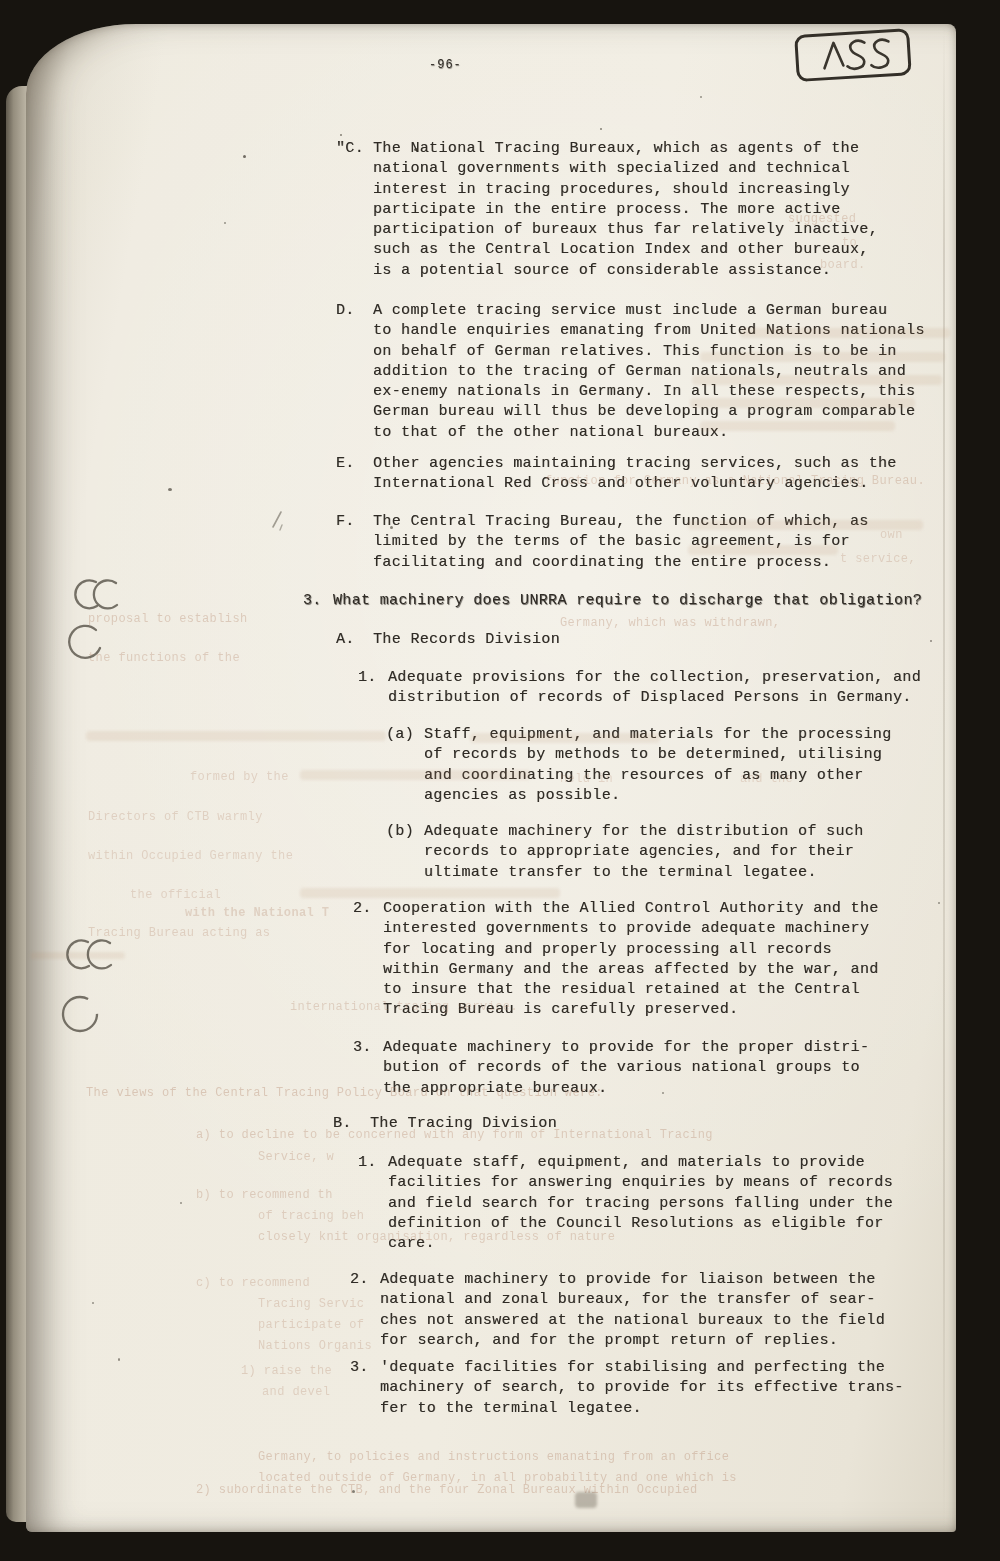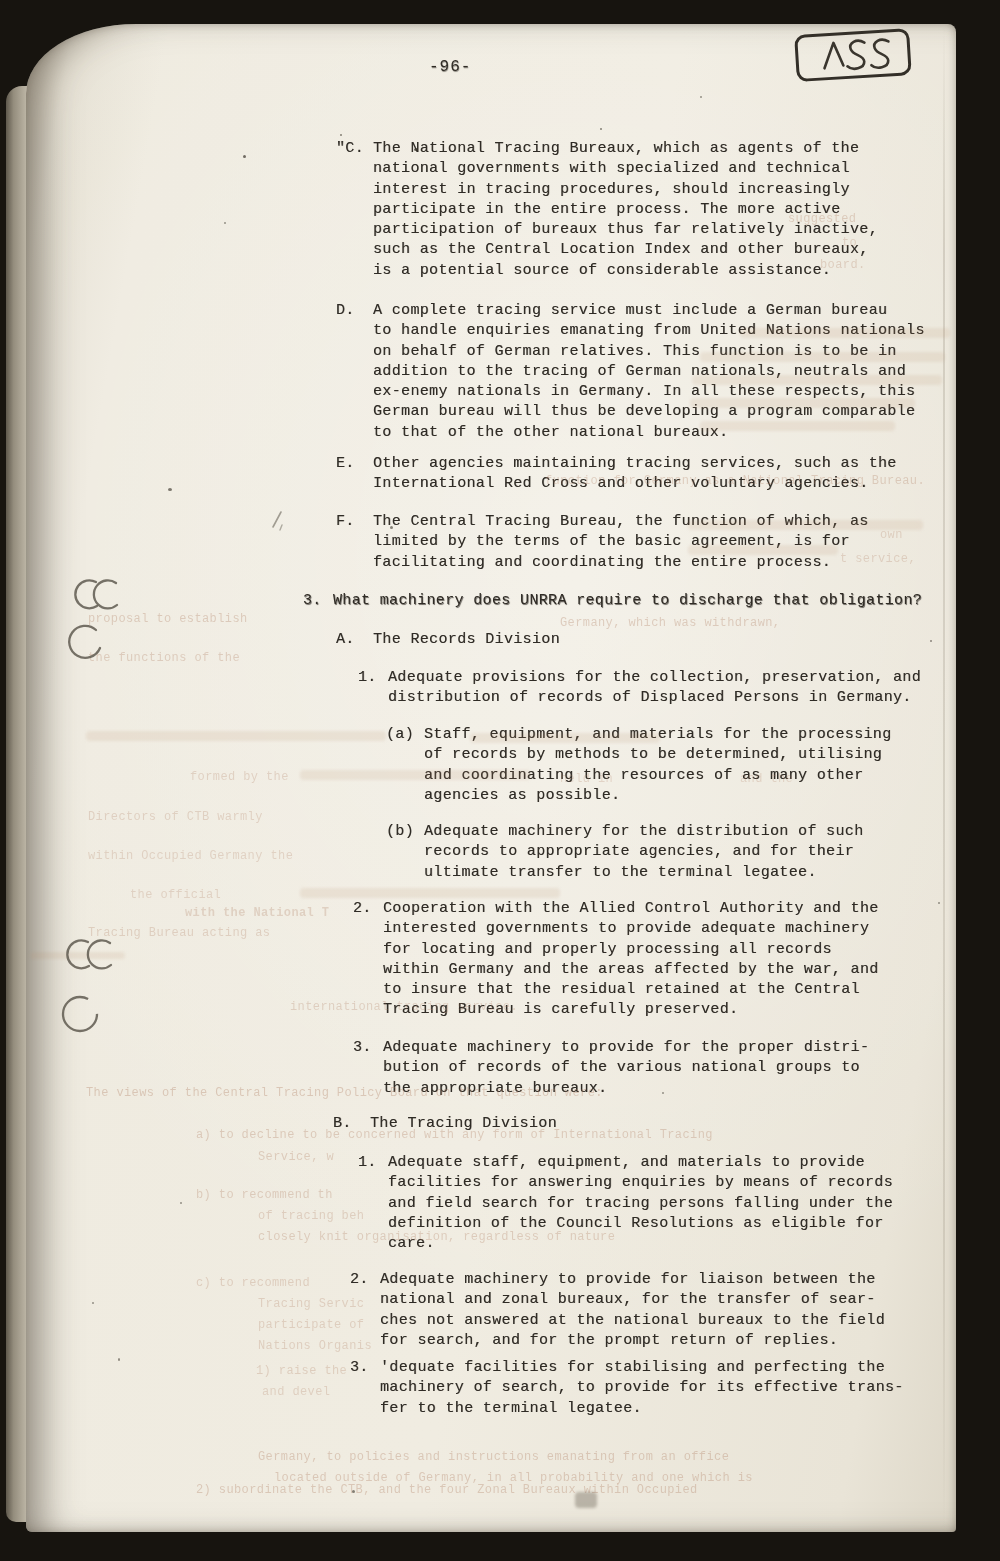--- a/index.html
+++ b/index.html
@@ -38,21 +38,21 @@
     text-shadow:0.4px 0.4px 0.6px rgba(47,43,37,0.45);
   }
   .tw .lbl{flex:0 0 auto;white-space:pre;}
   .tw .txt{white-space:pre-line;}
   .w-letter .lbl{width:37px;}
   .w-num .lbl{width:30px;}
   .w-alpha .lbl{width:38px;}
   .strong{text-shadow:0.7px 0.5px 0.7px rgba(40,36,30,0.65);}
   .pagenum{
     position:absolute;left:429px;top:58px;color:#2f2b25;
-    font-size:16px;letter-spacing:1px;text-shadow:0.5px 0.5px 0.7px rgba(47,43,37,0.5);text-align:right;
+    font-size:12px;letter-spacing:1px;text-shadow:0.5px 0.5px 0.7px rgba(47,43,37,0.5);text-align:right;
   }
   
   .stamp{position:absolute;left:794px;top:26px;width:120px;height:60px;transform:rotate(-2.5deg);}
   .sr-only{position:absolute;width:1px;height:1px;overflow:hidden;clip:rect(0 0 0 0);white-space:nowrap;}
   
   #bleed-layer{position:absolute;left:0;top:0;width:1000px;height:1561px;pointer-events:none;}
   .bleed-frag{
     position:absolute;color:#b07f64;font-size:12px;letter-spacing:0.4px;
     white-space:pre;filter:blur(0.45px);
     font-family:"Liberation Mono","DejaVu Sans Mono",monospace;
@@ -205,25 +205,25 @@
     <span class="bleed-frag" style="left: 196px; top: 1128px; opacity: 0.32;">a) to decline to be concerned with any form of International Tracing</span>
     <span class="bleed-frag" style="left: 86px; top: 1086px; opacity: 0.34;">The views of the Central Tracing Policy Board on that question were:</span>
     <span class="bleed-frag" style="left: 258px; top: 1150px; opacity: 0.3;">Service, w</span>
     <span class="bleed-frag" style="left: 196px; top: 1188px; opacity: 0.3;">b) to recommend th</span>
     <span class="bleed-frag" style="left: 258px; top: 1209px; opacity: 0.28;">of tracing beh</span>
     <span class="bleed-frag" style="left: 258px; top: 1230px; opacity: 0.3;">closely knit organisation, regardless of nature</span>
     <span class="bleed-frag" style="left: 196px; top: 1276px; opacity: 0.28;">c) to recommend</span>
     <span class="bleed-frag" style="left: 258px; top: 1297px; opacity: 0.27;">Tracing Servic</span>
     <span class="bleed-frag" style="left: 258px; top: 1318px; opacity: 0.27;">participate of</span>
     <span class="bleed-frag" style="left: 258px; top: 1339px; opacity: 0.27;">Nations Organis</span>
-    <span class="bleed-frag" style="left: 256px; top: 1364px; opacity: 0.28; font-family: Liberation Mono, monospace;">1) raise the</span>
+    <span class="bleed-frag" style="left: 241px; top: 1364px; opacity: 0.28; font-family: Liberation Mono, monospace;">1) raise the</span>
     <span class="bleed-frag" style="left: 262px; top: 1385px; opacity: 0.26;">and devel</span>
     <span class="bleed-frag" style="left: 196px; top: 1483px; opacity: 0.33;">2) subordinate the CTB, and the four Zonal Bureaux within Occupied</span>
     <span class="bleed-frag" style="left: 258px; top: 1450px; opacity: 0.33;">Germany, to policies and instructions emanating from an office</span>
-    <span class="bleed-frag" style="left: 258px; top: 1471px; opacity: 0.33; margin-left: 16px;">located outside of Germany, in all probability and one which is</span>
+    <span class="bleed-frag" style="left: 258px; top: 1471px; opacity: 0.33;">located outside of Germany, in all probability and one which is</span>
   </div>
 
 <div>
   <div class="smudge" style="left:740px;top:328px;width:210px;height:10px"></div>
   <div class="smudge" style="left:700px;top:352px;width:245px;height:10px"></div>
   <div class="smudge" style="left:692px;top:375px;width:250px;height:10px"></div>
   <div class="smudge" style="left:690px;top:398px;width:225px;height:10px"></div>
   <div class="smudge" style="left:700px;top:421px;width:195px;height:10px"></div>
   <div class="smudge" style="left:688px;top:520px;width:235px;height:10px"></div>
   <div class="smudge" style="left:688px;top:545px;width:150px;height:10px"></div>

